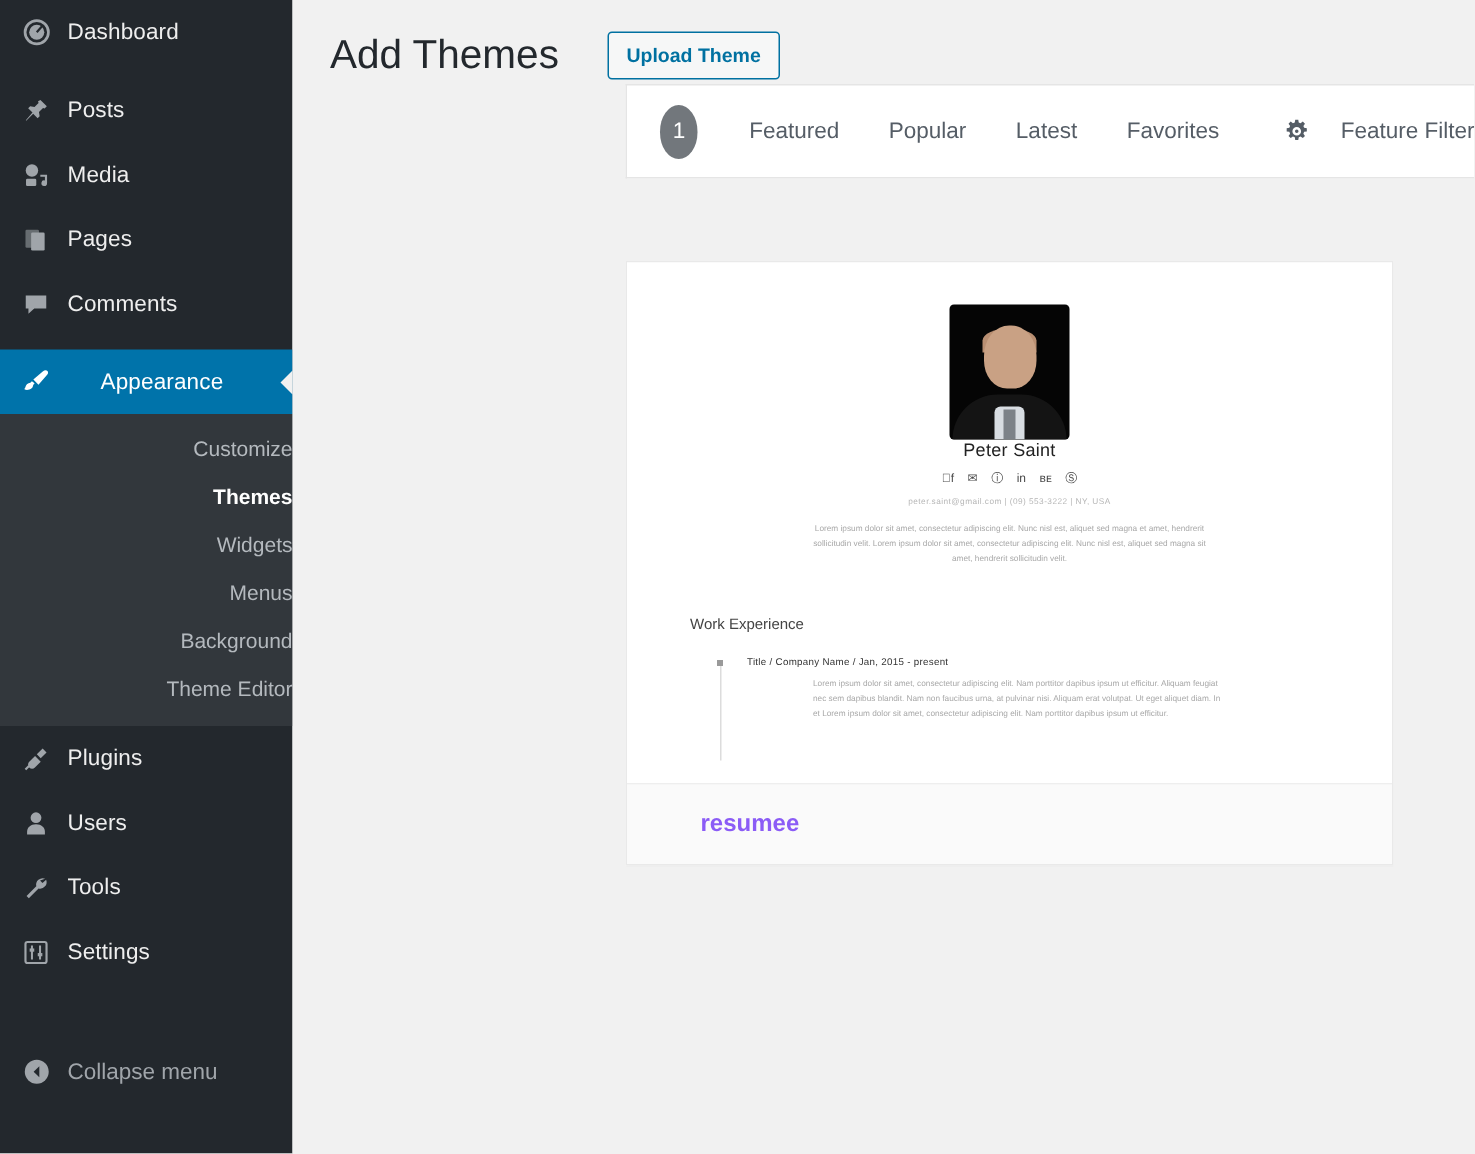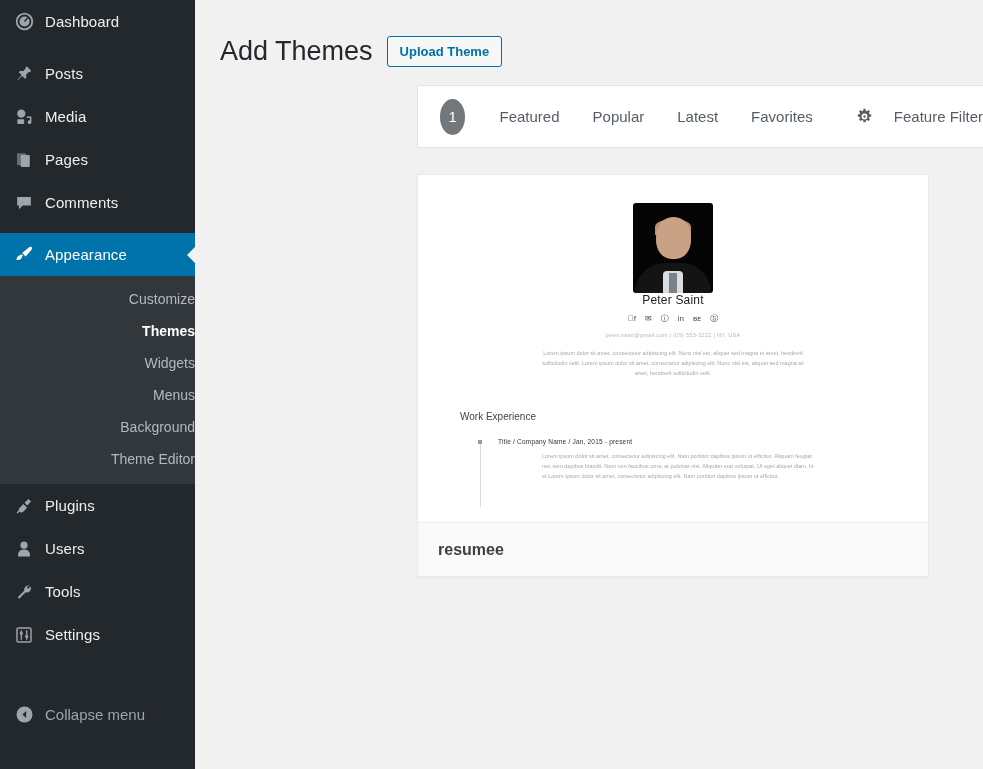--- a/index.html
+++ b/index.html
@@ -31,20 +31,21 @@
   .menu-item .mlabel { font-size: 15px; letter-spacing: .1px; }
   .menu-item .micon {
     width: 30px; min-width: 30px;
     display: flex; align-items: center; justify-content: center;
     margin-right: 6px;
     color: #a0a5aa;
   }
   .menu-item.current {
     background: #0073aa;
     color: #fff;
+    gap: 22px;
   }
   .menu-item.current .micon { color: #fff; }
   .menu-item.current .arrow {
     position: absolute; right: 0; top: 50%;
     margin-top: -8px;
     width: 0; height: 0;
     border-top: 8px solid transparent;
     border-bottom: 8px solid transparent;
     border-right: 8px solid #f1f1f1;
   }
@@ -76,21 +77,22 @@
   
   #main {
     flex: 1; height: 769px;
     background: #f1f1f1;
     position: relative;
     overflow: hidden;
   }
   #pagehead {
     display: flex; align-items: center;
     padding: 18px 0 0 25px;
-    height: 85px;
+    height: 56px;
+    gap: 18px;
   }
   #pagetitle {
     font-size: 27px; font-weight: normal;
     color: #23282d;
     line-height: 1.3;
     margin-right: 14px;
   }
   #uploadbtn {
     border: 1px solid #0071a1;
     color: #0071a1;
@@ -151,21 +153,21 @@
     overflow: hidden;
     position: relative;
     border-bottom: 1px solid #eee;
   }
   #cardfooter {
     height: 53px;
     background: #fafafa;
     display: flex; align-items: center;
     padding-left: 20px;
   }
-  #themename { font-size: 16px; font-weight: bold; color: #404040; }
+  #themename { font-size: 16px; font-weight: bold; color: #8b5cf6; margin-left: 29px; }
 
   
   .rz-center { text-align: center; }
   #photo {
     width: 80px; height: 90px;
     margin: 28px auto 0 auto;
     border-radius: 3px;
     position: relative;
     overflow: hidden;
     background: #050505;

